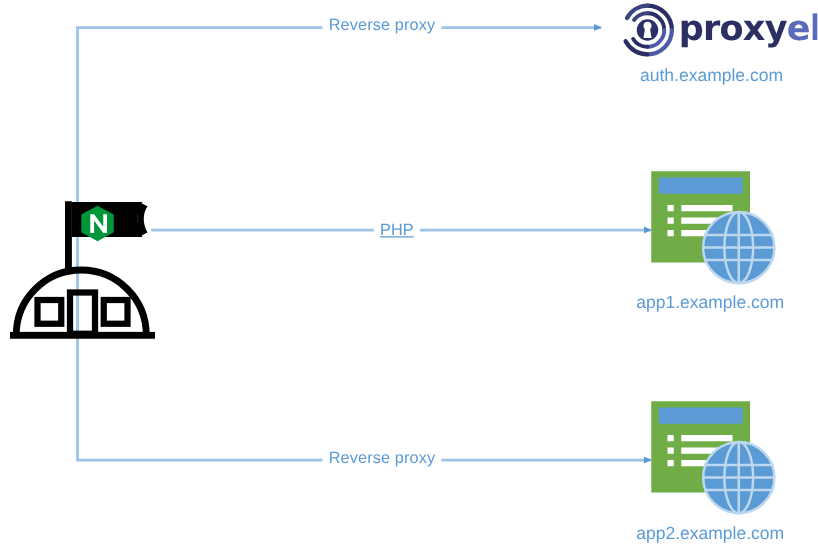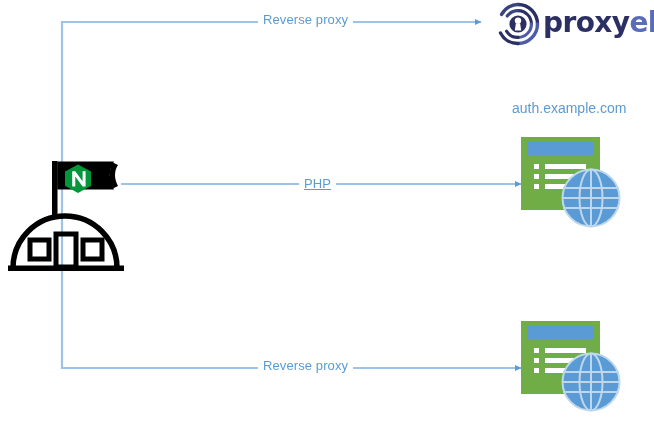--- a/index.html
+++ b/index.html
@@ -45,21 +45,21 @@
   
   .node-caption {
     position: absolute;
     color: #5B9BD5;
     font-family: "Liberation Sans", sans-serif;
     font-size: 14px;
     line-height: 17px;
     white-space: nowrap;
     text-align: center;
   }
-  #caption-auth { left: 512px; top: 52px; margin-top: 48px; }
+  #caption-auth { left: 512px; top: 52px; }
   #caption-app1 { left: 509px; top: 233px; }
   #caption-app2 { left: 509px; top: 418px; }
 
   
   #authelia-wordmark {
     position: absolute;
     left: 543px;
     top: 8px;
     font-family: "DejaVu Sans", sans-serif;
     font-size: 28px;
@@ -183,20 +183,21 @@
           <ellipse cx="71" cy="62" rx="11.5" ry="28.5"></ellipse>
           <line x1="71" y1="33.5" x2="71" y2="90.5"></line>
           <line x1="43.2" y1="52" x2="98.8" y2="52"></line>
           <line x1="42.5" y1="62" x2="99.5" y2="62"></line>
           <line x1="43.2" y1="72" x2="98.8" y2="72"></line>
         </g>
       </g>
     </svg>
   </div>
 
+  <div class="node-caption" id="caption-app1">app1.example.com</div>
 
   <div class="node" id="node-app2">
     <svg width="105" height="95" viewBox="0 0 105 95" xmlns="http://www.w3.org/2000/svg">
       <rect x="1" y="1" width="79" height="73" fill="#70AD47"></rect>
       <rect x="7" y="6" width="67" height="13" fill="#5B9BD5"></rect>
       <rect x="14" y="28" width="5" height="5" fill="#ffffff"></rect>
       <rect x="25" y="28" width="41" height="5" fill="#ffffff"></rect>
       <rect x="14" y="38" width="5" height="5" fill="#ffffff"></rect>
       <rect x="25" y="38" width="41" height="5" fill="#ffffff"></rect>
       <rect x="14" y="48" width="5" height="5" fill="#ffffff"></rect>
@@ -208,14 +209,15 @@
           <ellipse cx="71" cy="62" rx="11.5" ry="28.5"></ellipse>
           <line x1="71" y1="33.5" x2="71" y2="90.5"></line>
           <line x1="43.2" y1="52" x2="98.8" y2="52"></line>
           <line x1="42.5" y1="62" x2="99.5" y2="62"></line>
           <line x1="43.2" y1="72" x2="98.8" y2="72"></line>
         </g>
       </g>
     </svg>
   </div>
 
+  <div class="node-caption" id="caption-app2">app2.example.com</div>
 
 </div>
 
 </body></html>

